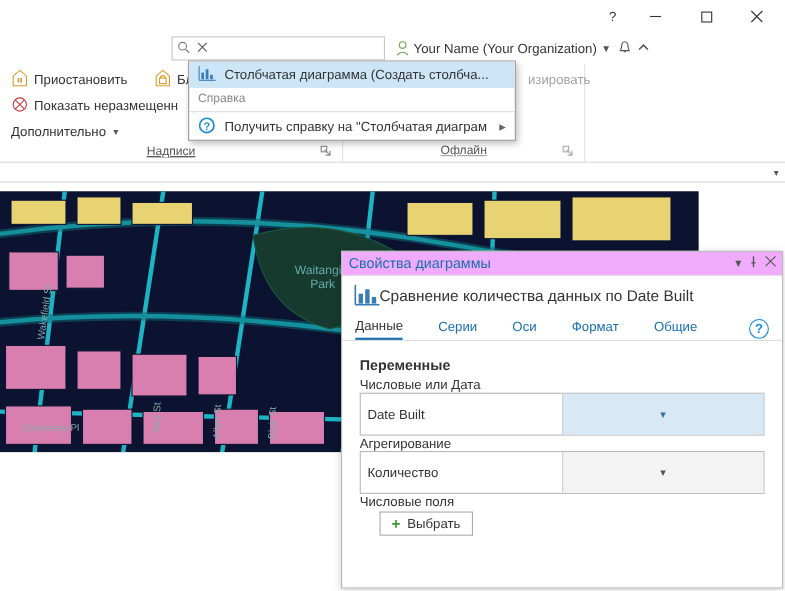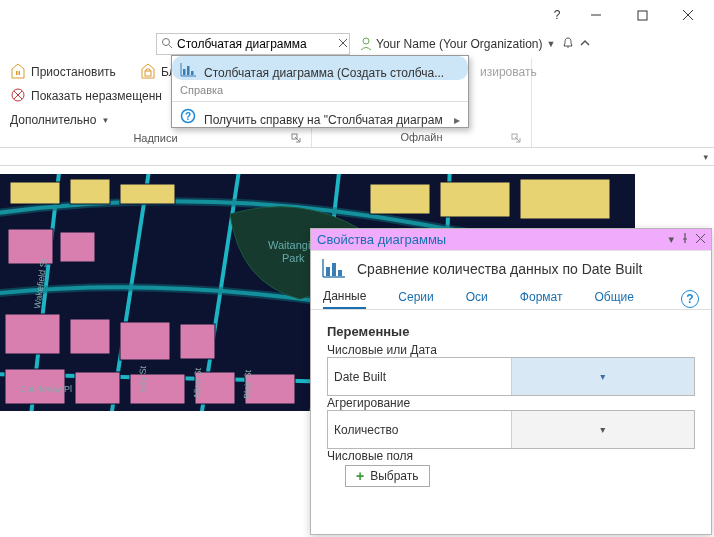--- a/index.html
+++ b/index.html
@@ -15,42 +15,42 @@
   .searchbox .clear { color: #666; padding: 0 2px; }
   .user-area { display: flex; align-items: center; margin-left: 10px; gap: 4px; }
   .user-badge { width: 12px; height: 14px; }
   .bell { margin-left: 6px; }
   .chev { margin-left: 4px; }
 
   .ribbon { display: flex; height: 90px; border-bottom: 1px solid #d9d9d9; position: relative; }
   .ribbon-group { padding: 4px 10px 2px 10px; border-right: 1px solid #e3e3e3; display: flex; flex-direction: column; }
   .ribbon-group .buttons { display: flex; flex-direction: column; gap: 4px; }
   .ribbon-btn { display: flex; align-items: center; gap: 5px; height: 20px; }
-  .ribbon-group .group-footer { margin-top: auto; display: flex; align-items: center; justify-content: center; position: relative; height: 16px; }
+  .ribbon-group .group-footer { margin-top: auto; display: flex; align-items: center; justify-content: center; position: relative; height: 16px; text-decoration: underline; }
   .group-label { text-align: center; color: #555; font-size: 11px; }
   .launcher { position: absolute; right: 0; bottom: 0; color: #888; font-size: 10px; }
   .dis { color: #a2a2a2; }
 
   .dropdown-panel { position: absolute; left: 171px; top: 55px; width: 298px; background: #fff; border: 1px solid #999; box-shadow: 2px 3px 6px rgba(0,0,0,.25); z-index: 50; }
-  .dd-item { display: flex; align-items: flex-end; gap: 8px; height: 24px; padding: 0 8px; border-radius: 10px; }
+  .dd-item { display: flex; align-items: center; gap: 8px; height: 24px; padding: 0 8px; }
   .dd-item.selected { background: #cde6f7; }
   .dd-heading { color: #888; font-size: 11px; padding: 2px 8px; height: 20px; display:flex; align-items:center;}
   .dd-sep { border-top: 1px solid #ddd; margin: 1px 0; }
   .dd-item .arrow-r { margin-left: auto; color: #666; }
 
   .quickbar { height: 18px; border-bottom: 1px solid #d9d9d9; display:flex; justify-content:flex-end; padding-right:6px; align-items:center; color:#555; font-size:11px;}
 
   .map-area { position: relative; width: 635px; height: 237px; margin: 8px 0 0 0; background: #0b1028; overflow: hidden; }
   .map-area svg { width: 100%; height: 100%; display: block; }
 
   .chart-pane { position: absolute; left: 310px; top: 228px; width: 402px; height: 307px; background: #fff; border: 1px solid #b6b6b6; box-shadow: 0 2px 8px rgba(0,0,0,.2); display:flex; flex-direction:column; }
   .pane-titlebar { display: flex; align-items: center; height: 22px; padding: 0 6px; border-bottom: 1px solid #e3e3e3; background:#f0abfc; }
   .pane-title { color: #1a6fb0; font-size: 13px; }
   .pane-tools { margin-left: auto; display:flex; gap:6px; color:#555; font-size:11px;}
-  .pane-header2 { display:flex; align-items:center; gap:12px; padding: 8px 10px 4px 10px; }
+  .pane-header2 { display:flex; align-items:center; gap:0; padding: 8px 10px 4px 10px; }
   .chart-icon { width:24px; height:20px; }
   .pane-subtitle { font-size: 14px; color: #333; }
   .tabs { display:flex; gap:32px; padding: 6px 12px 0 12px; border-bottom: 1px solid #ddd; align-items:center;}
   .tab { color:#1a6fb0; padding-bottom:4px; font-size:12px; }
   .tab.active { color:#333; border-bottom: 2px solid #1a6fb0; }
   .help-circle { margin-left:auto; width:18px; height:18px; border:1.5px solid #1a8ad6; border-radius:50%; display:flex; align-items:center; justify-content:center; color:#1a8ad6; font-size:12px; font-weight:bold;}
   .pane-body { padding: 14px 16px; display:flex; flex-direction:column; gap:0; overflow:auto;}
   .section-h { font-weight: 600; font-size: 13px; margin-bottom: 4px;}
   .field-label { font-size: 12px; color:#333; }
   .select { display:flex; align-items:center; border:1px solid #b8b8b8; height:39px;}
@@ -86,21 +86,20 @@
 </div>
 
 <div class="command-row">
   <div class="searchbox">
     <span>
       <svg width="12" height="12">
           <circle cx="5" cy="5" r="3.5" fill="none" stroke="#777"></circle>
           <line x1="8" y1="8" x2="11" y2="11" stroke="#777"></line>
         </svg>
     </span>
-    <input value="Столбчатая диаграмма" style="">
     <span class="clear">
       <svg width="10" height="10">
           <line x1="1" y1="1" x2="9" y2="9" stroke="#555"></line>
           <line x1="9" y1="1" x2="1" y2="9" stroke="#555"></line>
         </svg>
     </span>
   </div>
   <div class="user-area">
     <span class="user-badge">
       <svg width="12" height="14">

